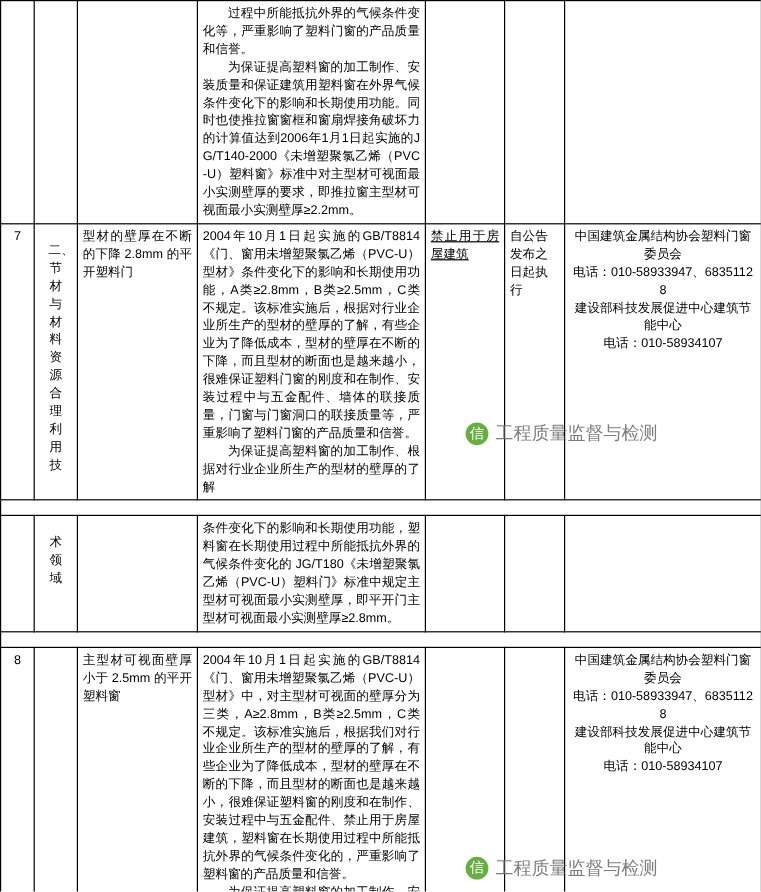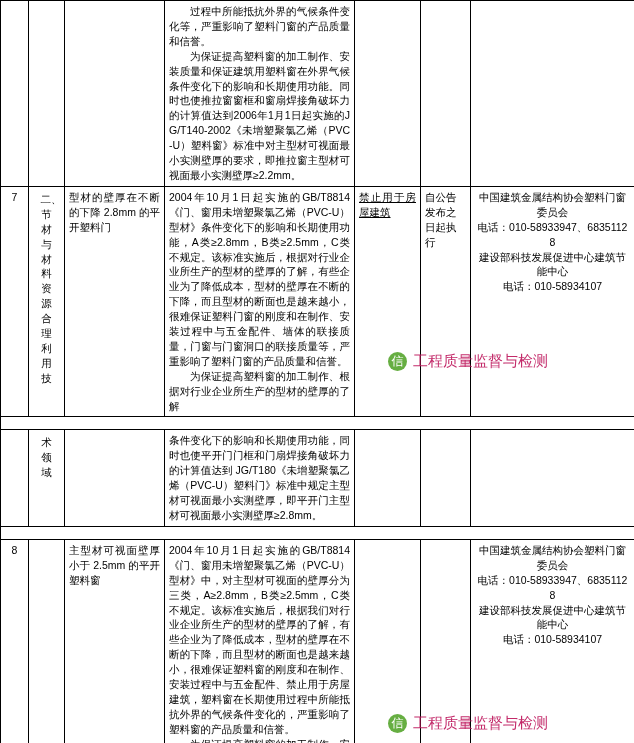--- a/index.html
+++ b/index.html
@@ -53,21 +53,21 @@
     vertical-align: middle;
     font-size: 10.5px;
     letter-spacing: 0;
     line-height: 1.45;
     padding-left: 6px;
     padding-right: 6px;
   }
   td.cat-col .vtext {
     display: block;
     width: 12px;
-    margin: 2px auto;
+    margin: 12px auto;
     word-break: break-all;
   }
   td.name-col {
     vertical-align: middle;
     font-size: 10.5px;
     line-height: 1.5;
     text-align: justify;
     text-justify: inter-ideograph;
   }
   td.desc-col {
@@ -120,21 +120,21 @@
     height: 19px;
     border-radius: 50%;
     background: #5aa832;
     color: #fff;
     font-size: 12px;
     line-height: 19px;
     text-align: center;
     font-family: "Liberation Serif", serif;
   }
   .watermark .wm-text {
-    color: #be185d;
+    color: #737373;
     font-size: 15px;
     font-family: "Liberation Sans", sans-serif;
     white-space: nowrap;
   }
   #wm1 { left: 388px; top: 352px; }
   #wm2 { left: 388px; top: 714px; }
 </style>
 </head>
 <body>
 
@@ -153,21 +153,21 @@
     <tbody>
 
       <tr>
         <td class="no-col"></td>
         <td class="cat-col">
           <span class="vtext"></span>
         </td>
         <td class="name-col"></td>
         <td class="desc-col">
           <p>过程中所能抵抗外界的气候条件变化等，严重影响了塑料门窗的产品质量和信誉。</p>
-          <p>为保证提高塑料窗的加工制作、安装质量和保证建筑用塑料窗在外界气候条件变化下的影响和长期使用功能。同时也使推拉窗窗框和窗扇焊接角破坏力的计算值达到2006年1月1日起实施的JG/T140-2002《未增塑聚氯乙烯（PVC-U）塑料窗》标准中对主型材可视面最小实测壁厚的要求，即推拉窗主型材可视面最小实测壁厚≥2.2mm。</p>
+          <p>为保证提高塑料窗的加工制作、安装质量和保证建筑用塑料窗在外界气候条件变化下的影响和长期使用功能。同时也使推拉窗窗框和窗扇焊接角破坏力的计算值达到2006年1月1日起实施的JG/T140-2000《未增塑聚氯乙烯（PVC-U）塑料窗》标准中对主型材可视面最小实测壁厚的要求，即推拉窗主型材可视面最小实测壁厚≥2.2mm。</p>
         </td>
         <td class="scope-col"></td>
         <td class="time-col"></td>
         <td class="org-col"></td>
       </tr>
 
       <tr>
         <td class="no-col">7</td>
         <td class="cat-col">
           <span class="vtext">二、节材与材料资源合理利用技</span>
@@ -191,21 +191,21 @@
         <td colspan="7"></td>
       </tr>
 
       <tr>
         <td class="no-col"></td>
         <td class="cat-col">
           <span class="vtext">术领域</span>
         </td>
         <td class="name-col"></td>
         <td class="desc-col">
-          <p class="noind">条件变化下的影响和长期使用功能，同时也使平开门门框和门扇焊接角破坏力的计算值达到 JG/T180《未增塑聚氯乙烯（PVC-U）塑料门》标准中规定主型材可视面最小实测壁厚，即平开门主型材可视面最小实测壁厚≥2.8mm。</p>
+          <p class="noind">条件变化下的影响和长期使用功能，塑料窗在长期使用过程中所能抵抗外界的气候条件变化的 JG/T180《未增塑聚氯乙烯（PVC-U）塑料门》标准中规定主型材可视面最小实测壁厚，即平开门主型材可视面最小实测壁厚≥2.8mm。</p>
         </td>
         <td class="scope-col"></td>
         <td class="time-col"></td>
         <td class="org-col"></td>
       </tr>
 
       <tr class="spacer-row">
         <td colspan="7"></td>
       </tr>
 

